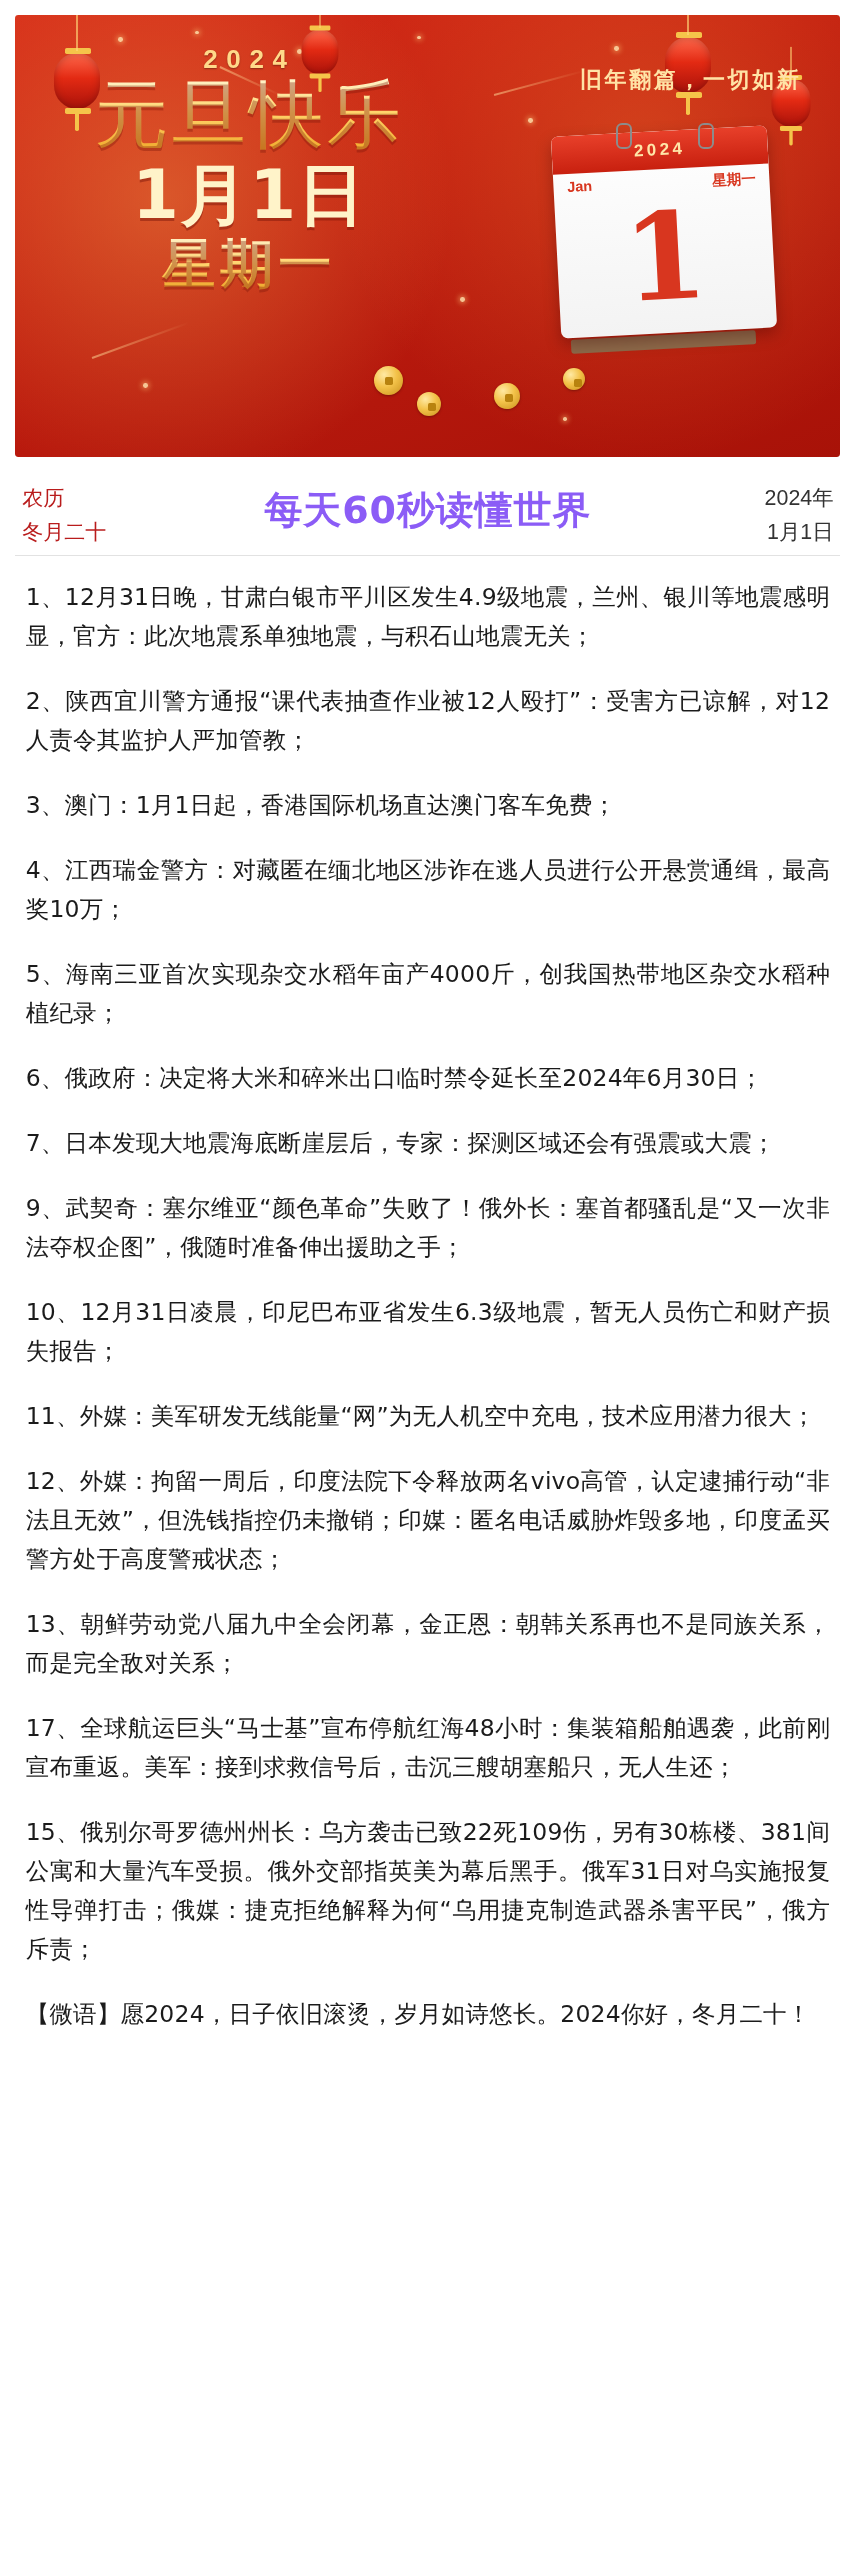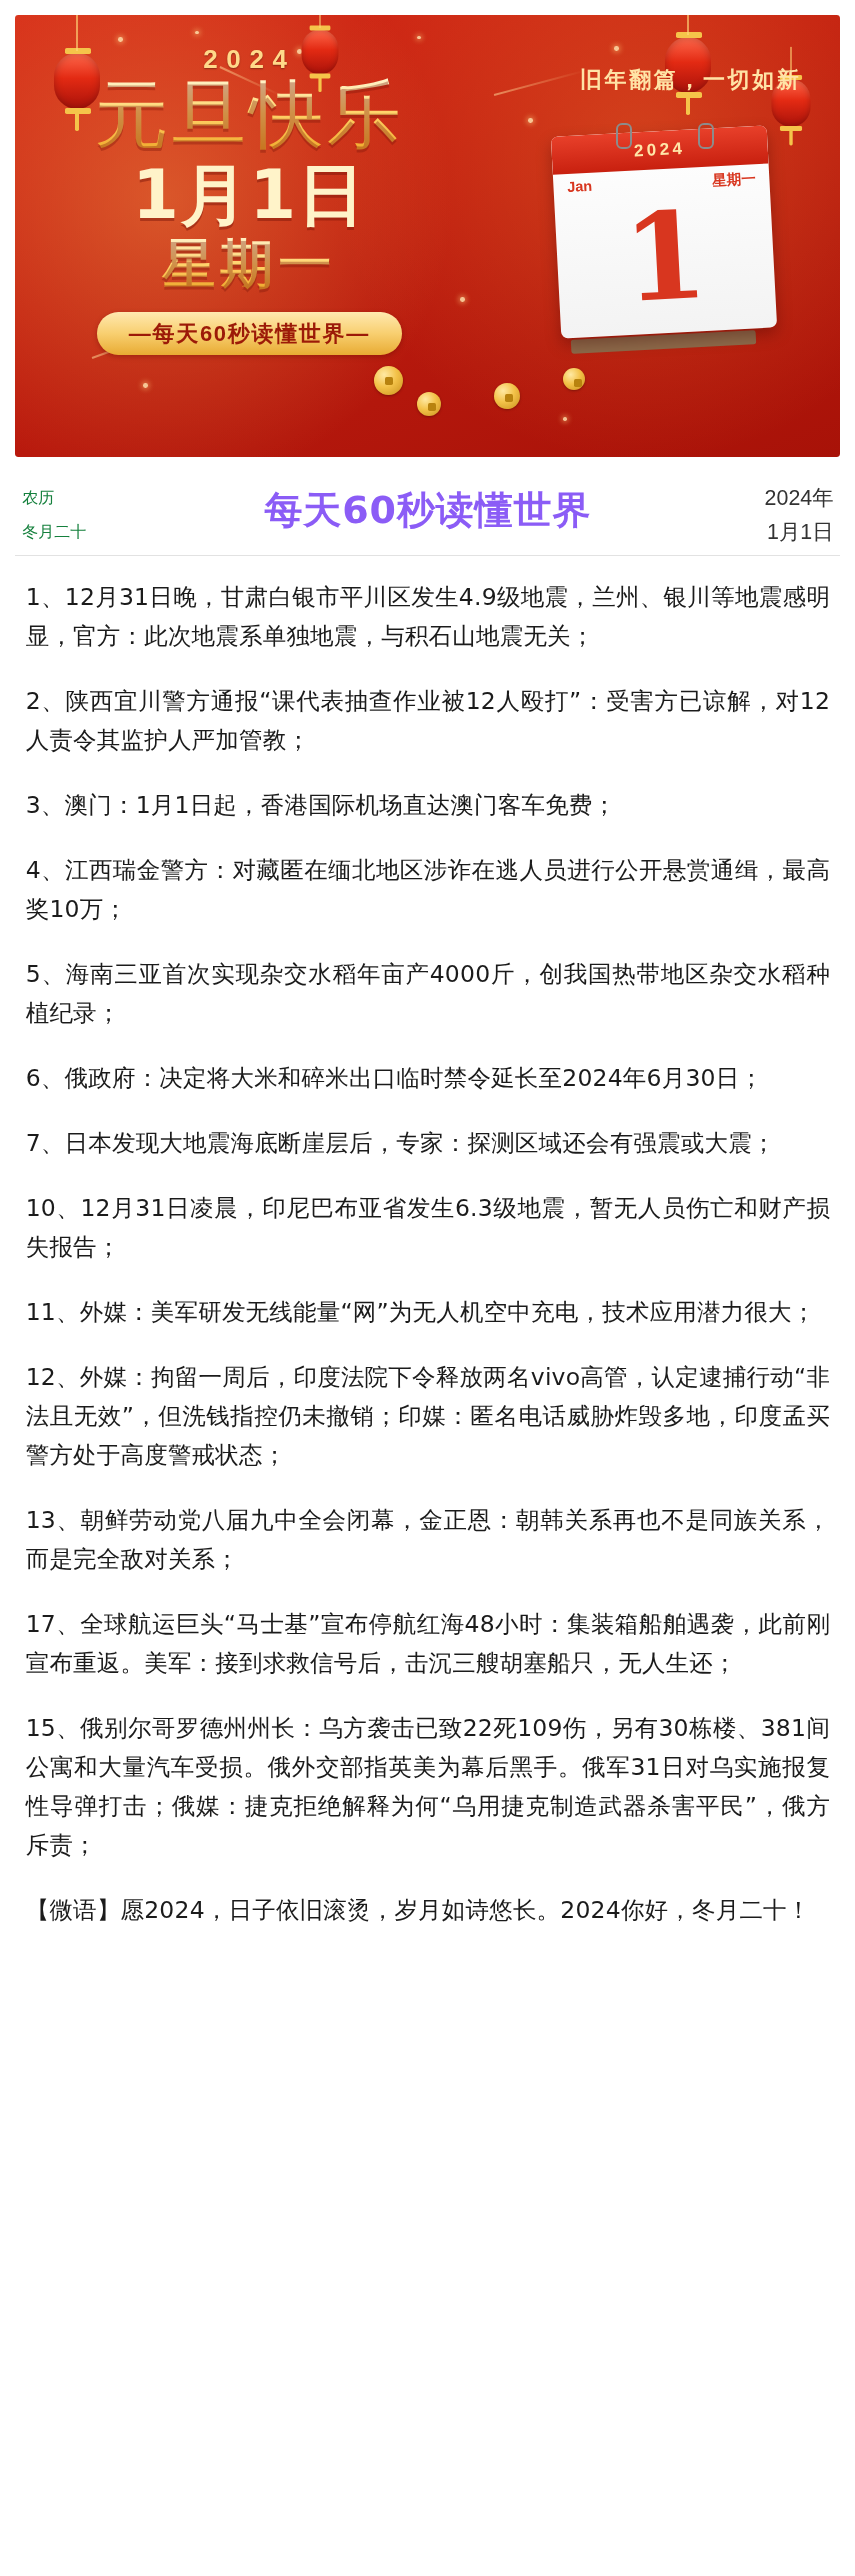--- a/index.html
+++ b/index.html
@@ -244,22 +244,22 @@
   .meta {
     position: relative;
     width: 825px;
     margin-top: 15.4px;
     height: 82px;
     border-bottom: 1.7px solid #e2e2e2;
   }
   .meta-left {
     position: absolute;
     left: 6.8px; top: 8.6px;
-    color: #15803d;
-    font-size: 16px;
+    color: #b91c1c;
+    font-size: 21px;
     line-height: 34px;
   }
   .meta-right {
     position: absolute;
     right: 6.8px; top: 8.6px;
     color: #333;
     font-size: 21.4px;
     line-height: 34px;
     text-align: right;
   }
@@ -335,21 +335,20 @@
     <div class="coin" style="left:479px; top:368px; width:26px; height:26px;"></div>
     <div class="coin" style="left:548px; top:353px; width:22px; height:22px;"></div>
 
     <div class="hero-tag">旧年翻篇，一切如新</div>
 
     <div class="hero-left">
       <div class="year-2024">2024</div>
       <div class="title-main">元旦快乐</div>
       <div class="title-date">1月1日</div>
       <div class="title-week">星期一</div>
-      <div class="ribbon">—每天60秒读懂世界—</div>
     </div>
 
     <div class="cal">
       <div class="cal-stand"></div>
       <div class="cal-board">
         <div class="cal-top">2024</div>
         <div class="cal-sub">
           <span>Jan</span>
           <span>星期一</span>
         </div>
@@ -373,20 +372,21 @@
   </div>
 
   <div class="news">
     <div class="news-item">1、12月31日晚，甘肃白银市平川区发生4.9级地震，兰州、银川等地震感明显，官方：此次地震系单独地震，与积石山地震无关；</div>
     <div class="news-item">2、陕西宜川警方通报“课代表抽查作业被12人殴打”：受害方已谅解，对12人责令其监护人严加管教；</div>
     <div class="news-item">3、澳门：1月1日起，香港国际机场直达澳门客车免费；</div>
     <div class="news-item">4、江西瑞金警方：对藏匿在缅北地区涉诈在逃人员进行公开悬赏通缉，最高奖10万；</div>
     <div class="news-item">5、海南三亚首次实现杂交水稻年亩产4000斤，创我国热带地区杂交水稻种植纪录；</div>
     <div class="news-item">6、俄政府：决定将大米和碎米出口临时禁令延长至2024年6月30日；</div>
     <div class="news-item">7、日本发现大地震海底断崖层后，专家：探测区域还会有强震或大震；</div>
+    <div class="news-item">9、武契奇：塞尔维亚“颜色革命”失败了！俄外长：塞首都骚乱是“又一次非法夺权企图”，俄随时准备伸出援助之手；</div>
     <div class="news-item">10、12月31日凌晨，印尼巴布亚省发生6.3级地震，暂无人员伤亡和财产损失报告；</div>
     <div class="news-item">11、外媒：美军研发无线能量“网”为无人机空中充电，技术应用潜力很大；</div>
     <div class="news-item">12、外媒：拘留一周后，印度法院下令释放两名vivo高管，认定逮捕行动“非法且无效”，但洗钱指控仍未撤销；印媒：匿名电话威胁炸毁多地，印度孟买警方处于高度警戒状态；</div>
     <div class="news-item">13、朝鲜劳动党八届九中全会闭幕，金正恩：朝韩关系再也不是同族关系，而是完全敌对关系；</div>
     <div class="news-item">17、全球航运巨头“马士基”宣布停航红海48小时：集装箱船舶遇袭，此前刚宣布重返。美军：接到求救信号后，击沉三艘胡塞船只，无人生还；</div>
     <div class="news-item">15、俄别尔哥罗德州州长：乌方袭击已致22死109伤，另有30栋楼、381间公寓和大量汽车受损。俄外交部指英美为幕后黑手。俄军31日对乌实施报复性导弹打击；俄媒：捷克拒绝解释为何“乌用捷克制造武器杀害平民”，俄方斥责；</div>
     <div class="news-item">【微语】愿2024，日子依旧滚烫，岁月如诗悠长。2024你好，冬月二十！</div>
   </div>
 
 </div>

